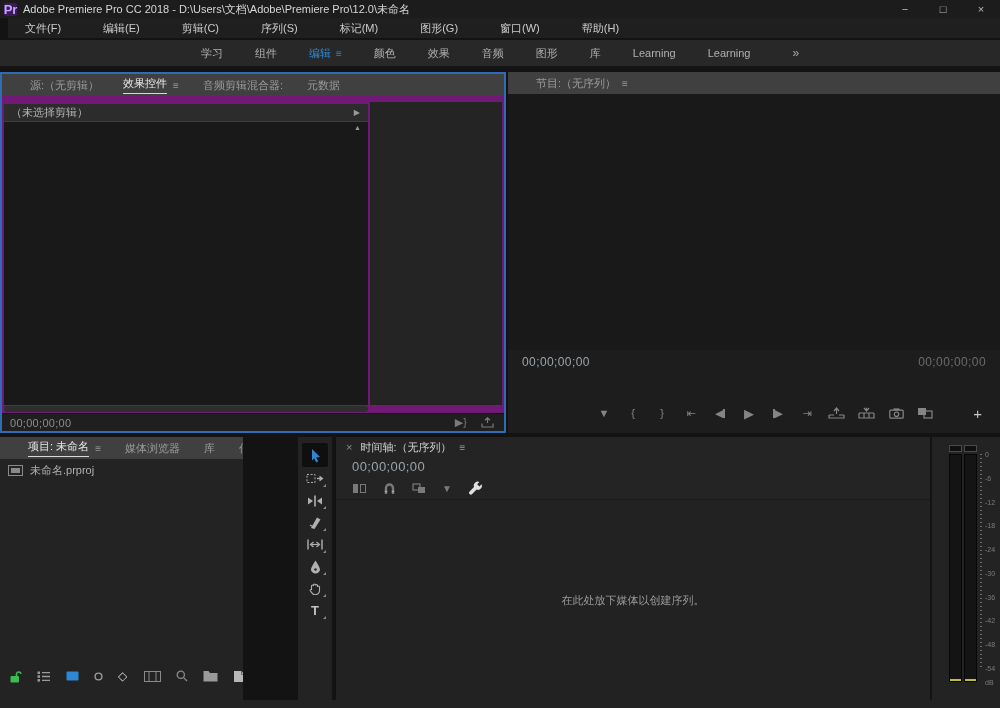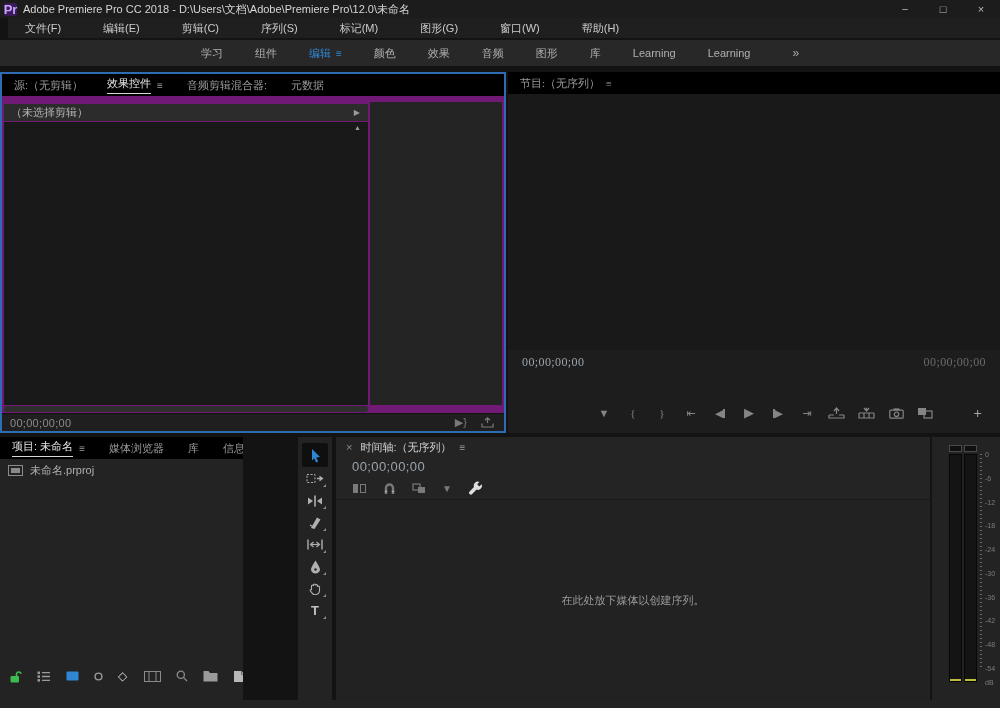--- a/index.html
+++ b/index.html
@@ -30,21 +30,21 @@
   
   #workspacebar { position:absolute; top:40px; left:0; width:1000px; height:26px;
     background:#282828; display:flex; align-items:center; }
   .ws-spacer { width:185px; height:100%; }
   .ws-tab { padding:0 16px; color:#b0b0b0; display:flex; align-items:center; gap:5px; }
   .ws-tab.active { color:#2f87d4; }
   .ws-menu { color:#2f87d4; font-size:10px; }
   .ws-overflow { margin-left:26px; color:#a8a8a8; font-size:12px; letter-spacing:1px; }
 
   
-  .tabbar { height:22px; display:flex; align-items:center; padding-left:0; background:#000000; }
+  .tabbar { height:22px; display:flex; align-items:center; padding-left:16px; background:#404040; }
   .ptab { padding:0 12px; color:#9b9b9b; display:flex; align-items:center; gap:6px; white-space:nowrap; }
   .ptab .lbl.active-underline { color:#e8e8e8; border-bottom:1.5px solid #d8d8d8; padding-bottom:2px; }
   .menu-glyph { color:#9b9b9b; font-size:10px; }
 
   
   #src-panel { position:absolute; left:0; top:72px; width:506px; height:361px;
     border:2px solid #2e6db6; background:#232323; }
   #src-body { position:absolute; top:22px; left:0; right:0; bottom:0; background:#701a75;padding-left:20px; }
   .clip-header { position:absolute; top:8px; left:2px; width:364px; height:17px;
     background:#2c2c2c; color:#b4b4b4; line-height:17px; padding:0 7px; }
@@ -53,21 +53,21 @@
   .src-right { position:absolute; top:6px; left:368px; right:2px; bottom:26px; background:#242424; }
   .scroll-up { position:absolute; left:352px; top:28px; font-size:7px; color:#9a9a9a; }
   .src-hscroll { position:absolute; left:2px; bottom:19px; width:364px; height:6px;
     background:#2e2e2e; border-radius:3px; }
   .src-bottom { position:absolute; left:0; right:0; bottom:0; height:18px;
     display:flex; align-items:center; border-top:1px solid #121212; background:#1f1f1f; }
   .src-tc { margin-left:8px; color:#8c8c8c; letter-spacing:.3px; }
   .src-bottom-icons { margin-left:auto; margin-right:10px; display:flex; gap:14px; align-items:center; color:#7a7a7a; }
 
   
-  #prog-panel { position:absolute; left:508px; top:72px; width:492px; height:361px; background:#1d1d1d;font-family:Liberation Serif, serif; }
+  #prog-panel { position:absolute; left:508px; top:72px; width:492px; height:361px; background:#1d1d1d; }
   .prog-video { position:absolute; top:22px; left:0; right:0; height:256px; background:#191919; }
   .prog-tc-row { position:absolute; top:283px; left:0; right:0; display:flex; }
   .tc-cur { margin-left:14px; color:#9aa5ad; font-size:12px; letter-spacing:.4px; }
   .tc-dur { margin-left:auto; margin-right:14px; color:#6b6b6b; font-size:12px; letter-spacing:.4px; }
   .transport { position:absolute; left:0; right:0; bottom:8px; height:24px;
     display:flex; align-items:center; color:#858585; }
   .transport .tspacer { width:88px; }
   .t-ico { min-width:16px; display:inline-flex; align-items:center; justify-content:center;
     margin-right:13px; font-size:11px; }
   .t-ico .bar { width:1.5px; height:9px; background:currentColor; }

